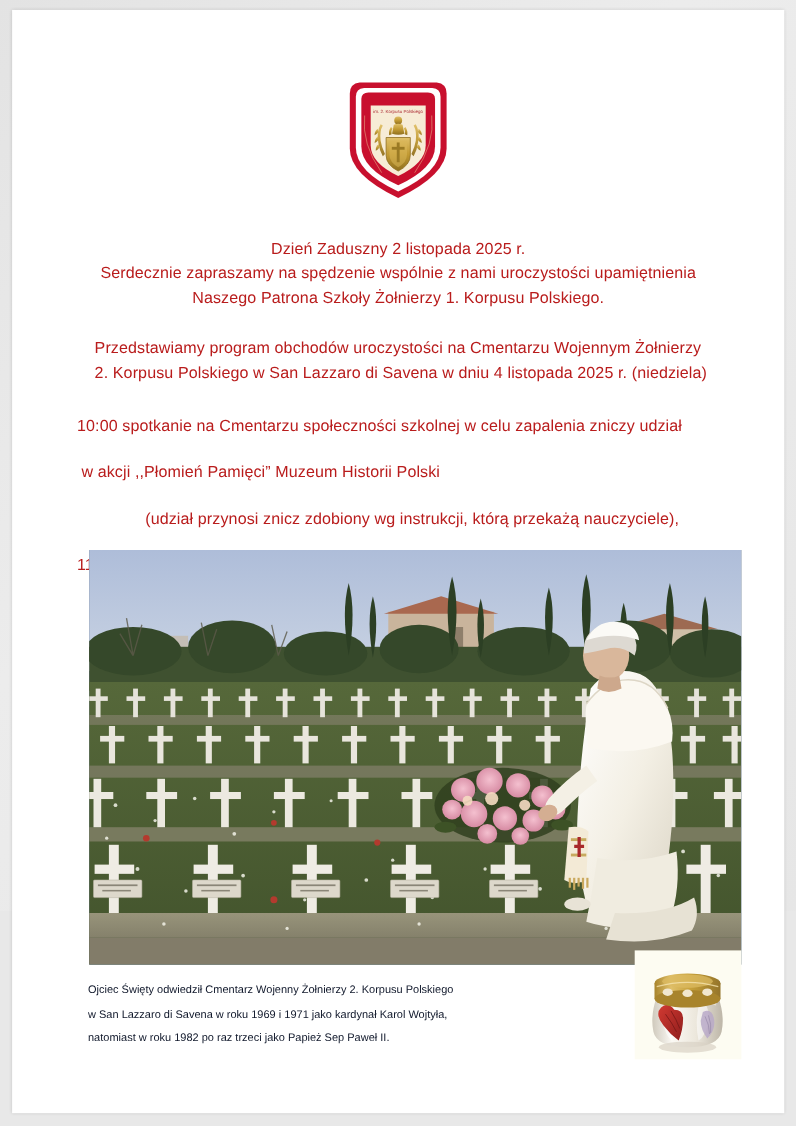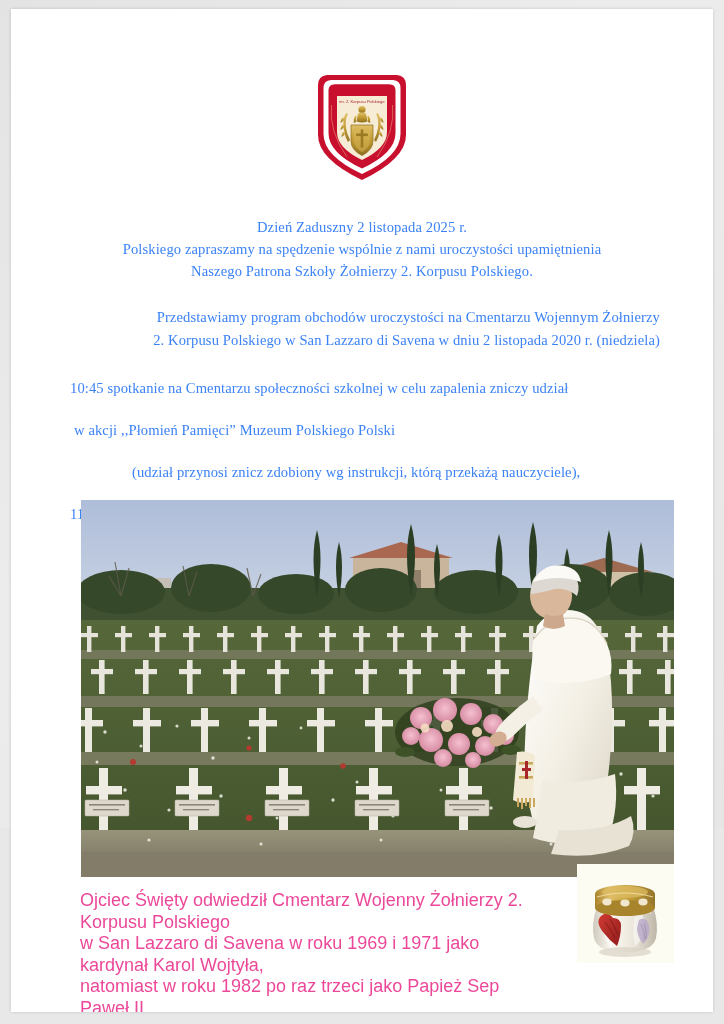--- a/index.html
+++ b/index.html
@@ -42,37 +42,36 @@
   .crest {
     position: relative;
     width: 96px;
     height: 112px;
   }
   .crest svg { display: block; }
 
   
   .txt {
     position: absolute;
-    color: #3b82f6;
+    color: #b91c1c;
     font-size: 14.6px;
     line-height: 22px;
     letter-spacing: 0.1px;
-    font-family: Liberation Serif, serif;
   }
   .block-intro {
     left: 0; right: 0;
     top: 207px;
     text-align: center;
   }
   .block-intro .l1 { }
   .block-program {
-    left: 49px;
+    left: 75px;
     top: 297px;
     width: 600px;
-    text-align: right;
+    text-align: left;
     line-height: 23px;
   }
   .block-schedule {
     left: 59px;
     top: 369px;
     width: 600px;
     line-height: 21px;
   }
   .sched-line { margin-bottom: 21px; }
   .sched-line.last { margin-bottom: 0; }
@@ -90,23 +89,23 @@
     background: #6d7f96;
   }
   .photo svg { display: block; }
 
   
   .caption {
     position: absolute;
     left: 69px;
     top: 881px;
     width: 470px;
-    font-size: 18px;
+    font-size: 10px;
     line-height: 21.5px;
-    color: #ec4899;
+    color: #0f172a;
   }
 
   
   .candle-box {
     position: absolute;
     left: 566px;
     top: 855px;
     width: 97px;
     height: 99px;
     background: #fdfcf2;
@@ -169,32 +168,32 @@
           <g fill="none" stroke="#f3d9a0" stroke-width="0.55" opacity="0.75">
             <path d="M17.5 34 Q14.5 60 33 86"></path>
             <path d="M78.5 34 Q81.5 60 63 86"></path>
           </g>
         </svg>
       </div>
     </div>
 
     <div class="txt block-intro">
       <div class="l1">Dzień Zaduszny 2 listopada 2025 r.</div>
-      <div class="l2">Polskiego zapraszamy na spędzenie wspólnie z nami uroczystości upamiętnienia</div>
-      <div class="l3">Naszego Patrona Szkoły Żołnierzy 2. Korpusu Polskiego.</div>
+      <div class="l2">Serdecznie zapraszamy na spędzenie wspólnie z nami uroczystości upamiętnienia</div>
+      <div class="l3">Naszego Patrona Szkoły Żołnierzy 1. Korpusu Polskiego.</div>
     </div>
 
     <div class="txt block-program">
       <div>Przedstawiamy program obchodów uroczystości na Cmentarzu Wojennym Żołnierzy</div>
-      <div>2. Korpusu Polskiego w San Lazzaro di Savena w dniu 2 listopada 2020 r. (niedziela)</div>
+      <div>2. Korpusu Polskiego w San Lazzaro di Savena w dniu 4 listopada 2025 r. (niedziela)</div>
     </div>
 
     <div class="txt block-schedule">
-      <div class="sched-line">10:45 spotkanie na Cmentarzu społeczności szkolnej w celu zapalenia zniczy udział</div>
-      <div class="sched-line indent-1">w akcji ,,Płomień Pamięci”  Muzeum Polskiego Polski</div>
+      <div class="sched-line">10:00 spotkanie na Cmentarzu społeczności szkolnej w celu zapalenia zniczy udział</div>
+      <div class="sched-line indent-1">w akcji ,,Płomień Pamięci”  Muzeum Historii Polski</div>
       <div class="sched-line indent-2">(udział przynosi znicz zdobiony wg instrukcji, którą przekażą nauczyciele),</div>
       <div class="sched-line last">11:00 Msza Święta.</div>
     </div>
 
     <div class="photo">
       <svg width="593" height="377" viewBox="0 0 593 377" xmlns="http://www.w3.org/2000/svg">
         <defs>
           <linearGradient id="skyg" x1="0" y1="0" x2="0" y2="1">
             <stop offset="0%" stop-color="#aebdd9"></stop>
             <stop offset="100%" stop-color="#c9d3e3"></stop>

